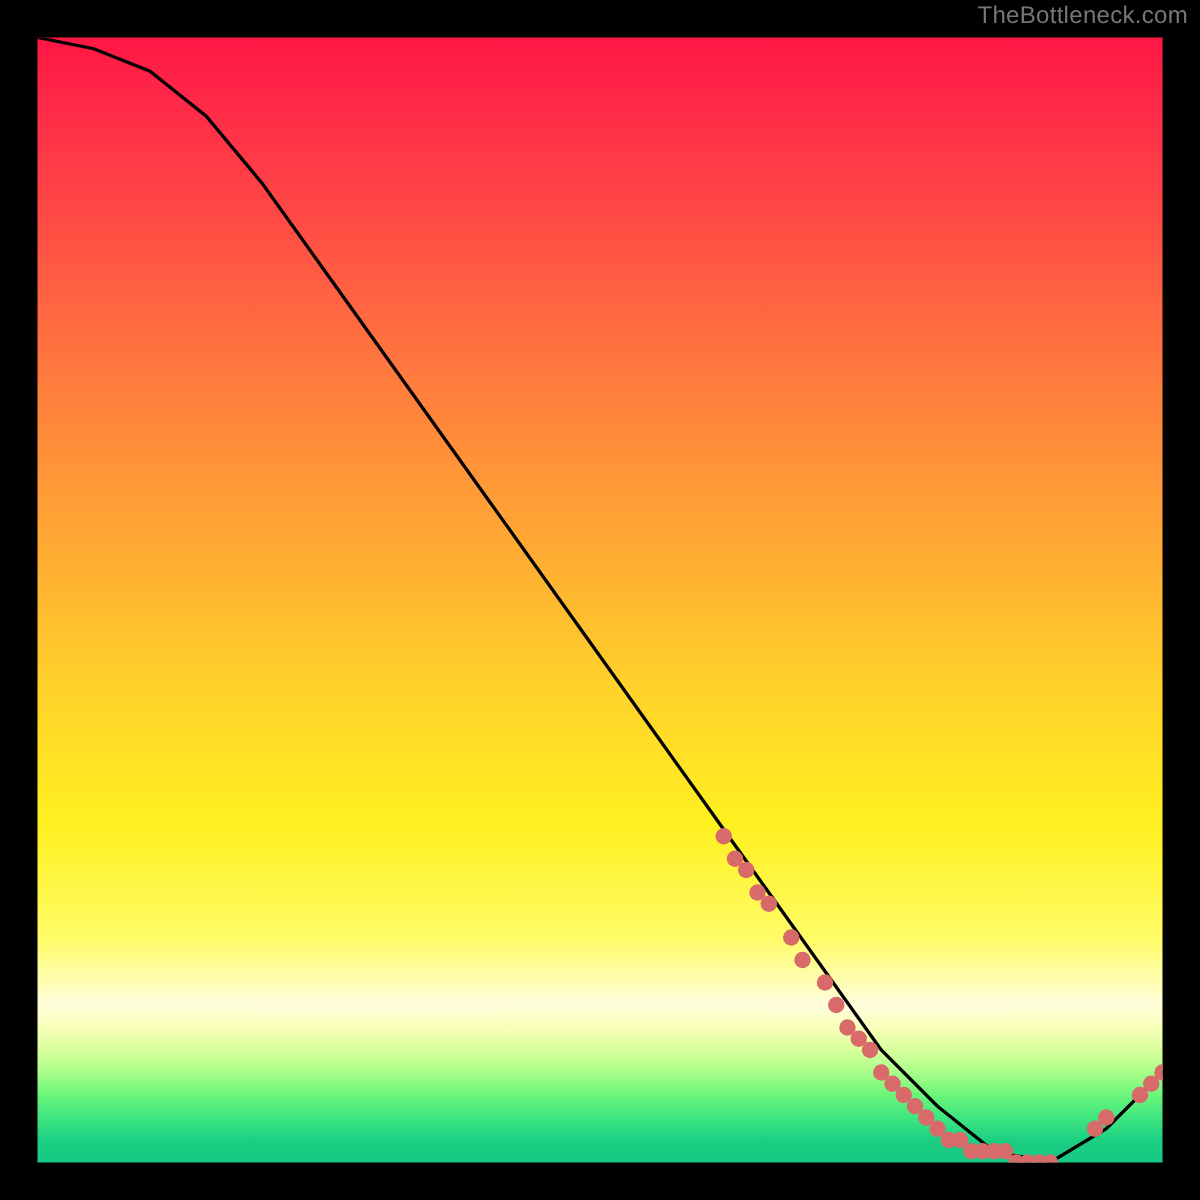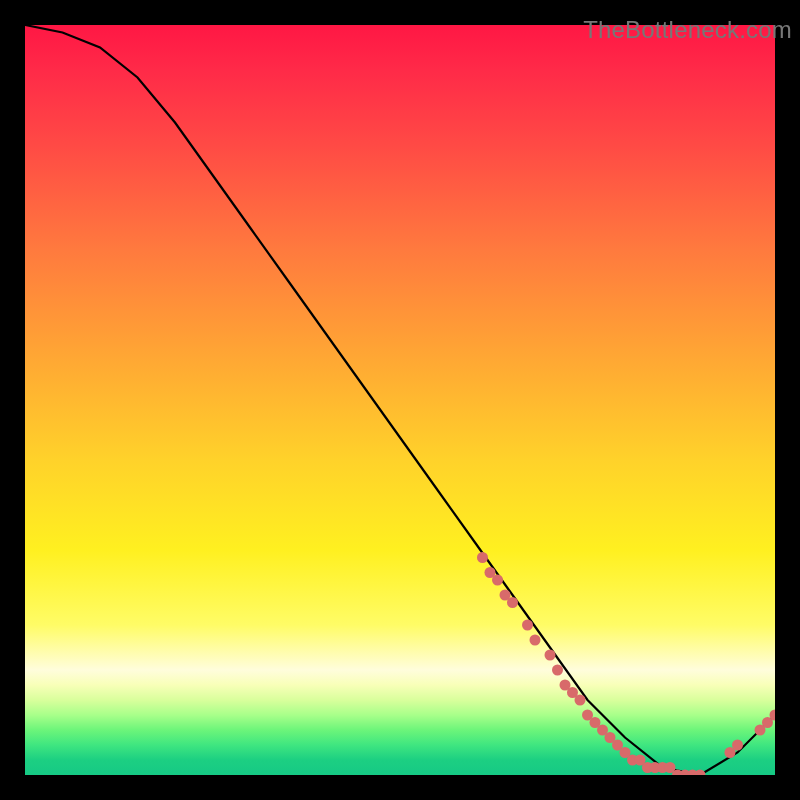--- a/index.html
+++ b/index.html
@@ -12,24 +12,24 @@
     font-family: Arial, Helvetica, sans-serif;
   }
   .outer {
     position: relative;
     width: 800px;
     height: 800px;
     background: #000;
   }
   .watermark {
     position: absolute;
-    top: 16px;
+    top: 2px;
     right: 8px;
     color: #777;
-    font-size: 24px;
+    font-size: 16px;
     font-weight: 500;
     letter-spacing: 0.2px;
     z-index: 50;
   }
   .plot {
     position: absolute;
     left: 25px;
     top: 25px;
     width: 750px;
     height: 750px;

